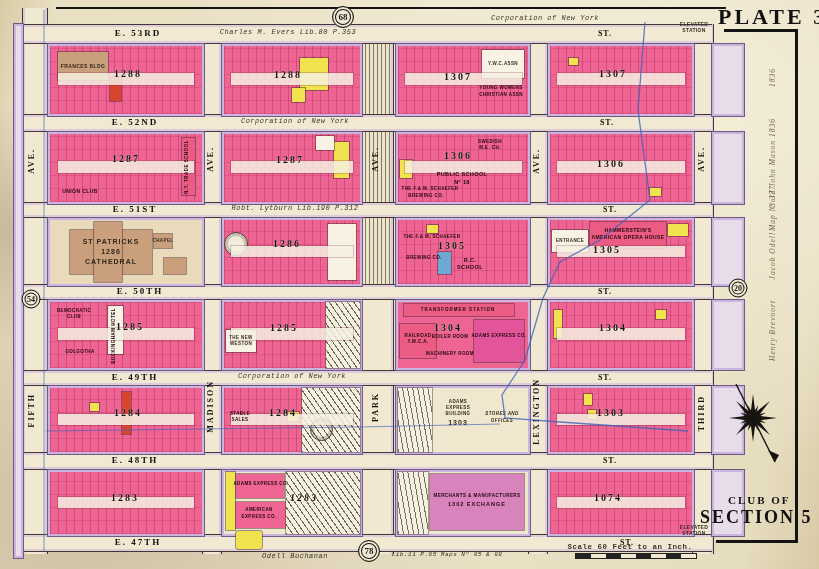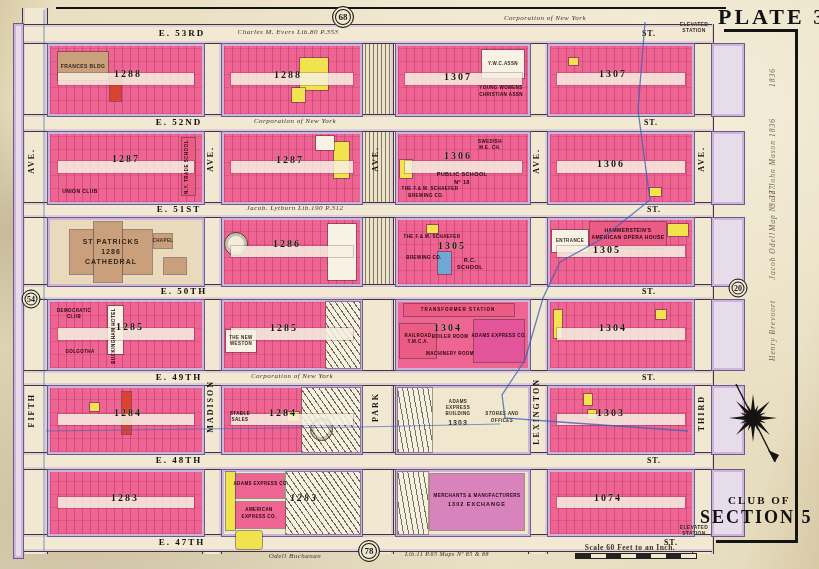--- a/index.html
+++ b/index.html
@@ -11,23 +11,23 @@
       linear-gradient(105deg,#d9cba6 0%, #e9dfc2 6%, #ece3c8 50%, #e6dcbe 92%, #d8c9a5 100%);
     font-family:"Liberation Serif", serif; color:#1c1c1c;}
   
   .frame-line{position:absolute;background:#141414;}
   
   .street{position:absolute;background:#f1e9d2;border-top:1px solid #43352f;border-bottom:1px solid #43352f;
     box-shadow:inset 0 2px 0 rgba(205,180,226,.55), inset 0 -2px 0 rgba(205,180,226,.55);}
   .avenue{position:absolute;background:#f0e8d1;border-left:1px solid #43352f;border-right:1px solid #43352f;
     box-shadow:inset 2px 0 0 rgba(205,180,226,.55), inset -2px 0 0 rgba(205,180,226,.55);}
   .ave-hatch{background:#ece3c9;background-image:repeating-linear-gradient(90deg, rgba(40,35,30,.55) 0 1px, transparent 1px 4px);}
-  .street-name{position:absolute;font-weight:bold;font-size:9px;letter-spacing:2px;color:#14100e;white-space:nowrap;transform:translate(-50%,-50%);margin-left:44px;}
+  .street-name{position:absolute;font-weight:bold;font-size:9px;letter-spacing:2px;color:#14100e;white-space:nowrap;transform:translate(-50%,-50%);}
   .st-small{font-size:8px;letter-spacing:1px;}
-  .deed-note{position:absolute;font-style:italic;font-size:7px;letter-spacing:.5px;color:#3d332a;white-space:nowrap;transform:translate(-50%,-50%);}
+  .deed-note{position:absolute;font-style:italic;font-size:7px;letter-spacing:.5px;color:#3d332a;white-space:nowrap;transform:translate(-50%,-50%);font-family:Liberation Mono, monospace;}
   .vlabel{position:absolute;writing-mode:vertical-rl;transform:rotate(180deg);font-weight:bold;font-size:8px;letter-spacing:2px;color:#14100e;}
   
   .block{position:absolute;background:#ee6492;border:2px solid #cdb4dd;outline:1px solid #6e5a86;
     background-image:
       repeating-linear-gradient(90deg, rgba(150,20,70,.30) 0 1px, transparent 1px 8px),
       repeating-linear-gradient(0deg, rgba(150,20,70,.16) 0 1px, transparent 1px 13px);}
   .block.lots::after{content:"";position:absolute;left:5%;right:5%;top:40%;height:18%;
     background:rgba(246,240,226,.85);box-shadow:0 0 0 1px rgba(120,30,60,.25);}
   .b-plain{background-image:none;}
   .b-tan{background:#e9dabc;background-image:none;}
@@ -102,21 +102,21 @@
   <div class="street-name st-small" style="left:605px;top:33px;">ST.</div>
   <div class="street-name st-small" style="left:607px;top:122px;">ST.</div>
   <div class="street-name st-small" style="left:610px;top:209px;">ST.</div>
   <div class="street-name st-small" style="left:605px;top:291px;">ST.</div>
   <div class="street-name st-small" style="left:605px;top:377px;">ST.</div>
   <div class="street-name st-small" style="left:610px;top:460px;">ST.</div>
   <div class="street-name st-small" style="left:627px;top:542px;">ST.</div>
 
   <div class="deed-note" style="left:288px;top:32px;">Charles M. Evers  Lib.80 P.353</div>
   <div class="deed-note" style="left:295px;top:121px;">Corporation  of  New York</div>
-  <div class="deed-note" style="left:295px;top:208px;">Jacob. Lytburn  Lib.190 P.312</div>
+  <div class="deed-note" style="left:295px;top:208px;">Robt. Lytburn  Lib.190 P.312</div>
   <div class="deed-note" style="left:292px;top:376px;">Corporation  of  New York</div>
   <div class="deed-note" style="left:545px;top:18px;">Corporation  of   New York</div>
   <div class="deed-note" style="left:295px;top:556px;">Odell Buchanan</div>
   <div class="deed-note" style="left:447px;top:554px;font-size:6px;">Lib.11 P.65  Maps Nº 85 &amp; 88</div>
 
   <div class="vlabel" style="left:27px;top:148px;">AVE.</div>
   <div class="vlabel" style="left:27px;top:393px;">FIFTH</div>
   <div class="vlabel" style="left:206px;top:146px;">AVE.</div>
   <div class="vlabel" style="left:206px;top:380px;">MADISON</div>
   <div class="vlabel" style="left:371px;top:146px;">AVE.</div>

